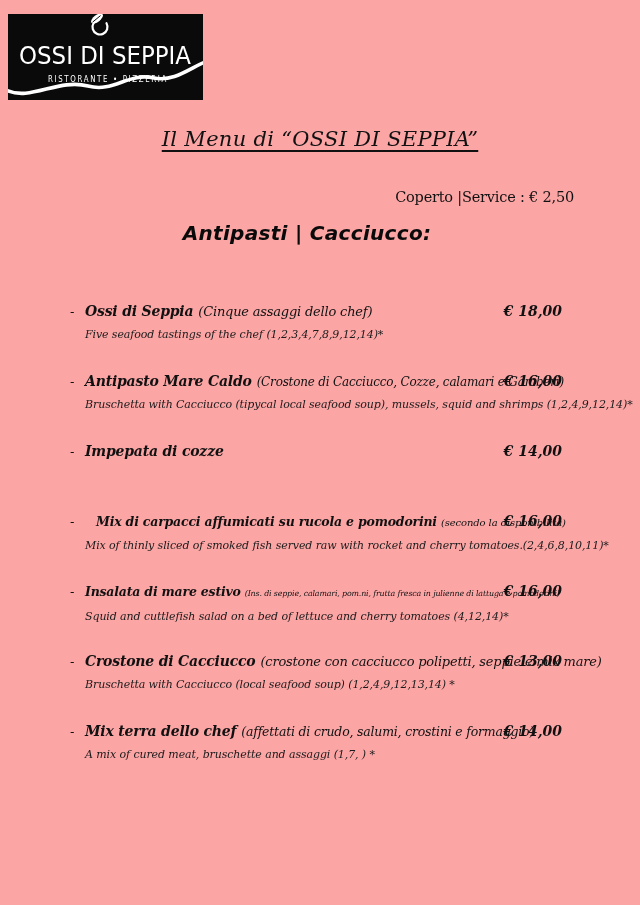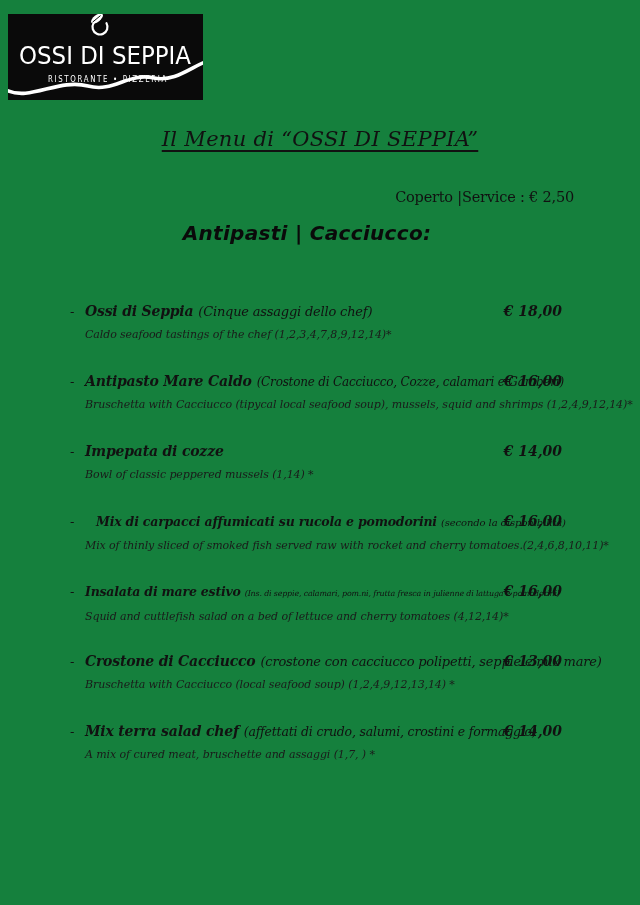--- a/index.html
+++ b/index.html
@@ -1,17 +1,17 @@
 <!DOCTYPE html>
 <html><head>
 <meta charset="utf-8">
 <style>
   html,body{margin:0;padding:0;background:#ffffff;}
   .page{
-    position:relative;width:640px;height:905px;background:#15803d;
+    position:relative;width:640px;height:905px;background:#fca5a5;
     font-family:"DejaVu Serif",serif;color:#111;overflow:hidden;
   }
 
   
   .logo{position:absolute;left:8px;top:14px;width:195px;height:86px;}
 
   
   .title-wrap{position:absolute;top:127px;left:0;width:640px;text-align:center;}
   .title{
     font-style:italic;font-size:21px;letter-spacing:.3px;
@@ -89,21 +89,21 @@
 
   <div class="menu">
     <div class="item">
       <div class="line1">
         <span class="bullet">-</span>
         <span class="name-wrap">
           <span class="item-name">Ossi di Seppia</span><span class="item-detail">(Cinque assaggi dello chef)</span>
         </span>
         <span class="price">€ 18,00</span>
       </div>
-      <div class="desc">Caldo seafood tastings of the chef (1,2,3,4,7,8,9,12,14)*</div>
+      <div class="desc">Five seafood tastings of the chef (1,2,3,4,7,8,9,12,14)*</div>
     </div>
 
     <div class="item">
       <div class="line1">
         <span class="bullet">-</span>
         <span class="name-wrap">
           <span class="item-name">Antipasto Mare Caldo</span><span class="item-detail">(Crostone di Cacciucco, Cozze, calamari e Gamberi)</span>
         </span>
         <span class="price">€ 16,00</span>
       </div>
@@ -111,21 +111,20 @@
     </div>
 
     <div class="item">
       <div class="line1">
         <span class="bullet">-</span>
         <span class="name-wrap">
           <span class="item-name">Impepata di cozze</span>
         </span>
         <span class="price">€ 14,00</span>
       </div>
-      <div class="desc">Bowl of classic peppered mussels (1,14) *</div>
     </div>
 
     <div class="item">
       <div class="line1">
         <span class="bullet">-</span>
         <span class="name-wrap">
           <span class="item-name">Mix di carpacci affumicati su rucola e pomodorini</span><span class="item-detail-small">(secondo la disponibilità)</span>
         </span>
         <span class="price">€ 16,00</span>
       </div>
@@ -151,21 +150,21 @@
         </span>
         <span class="price">€ 13,00</span>
       </div>
       <div class="desc">Bruschetta with Cacciucco (local seafood soup) (1,2,4,9,12,13,14) *</div>
     </div>
 
     <div class="item">
       <div class="line1">
         <span class="bullet">-</span>
         <span class="name-wrap">
-          <span class="item-name">Mix terra salad chef</span><span class="item-detail">(affettati di crudo, salumi, crostini e formaggio)</span>
+          <span class="item-name">Mix terra dello chef</span><span class="item-detail">(affettati di crudo, salumi, crostini e formaggio)</span>
         </span>
         <span class="price">€ 14,00</span>
       </div>
       <div class="desc">A mix of cured meat, bruschette and assaggi (1,7,  ) *</div>
     </div>
   </div>
 
 </div>
 
 </body></html>

